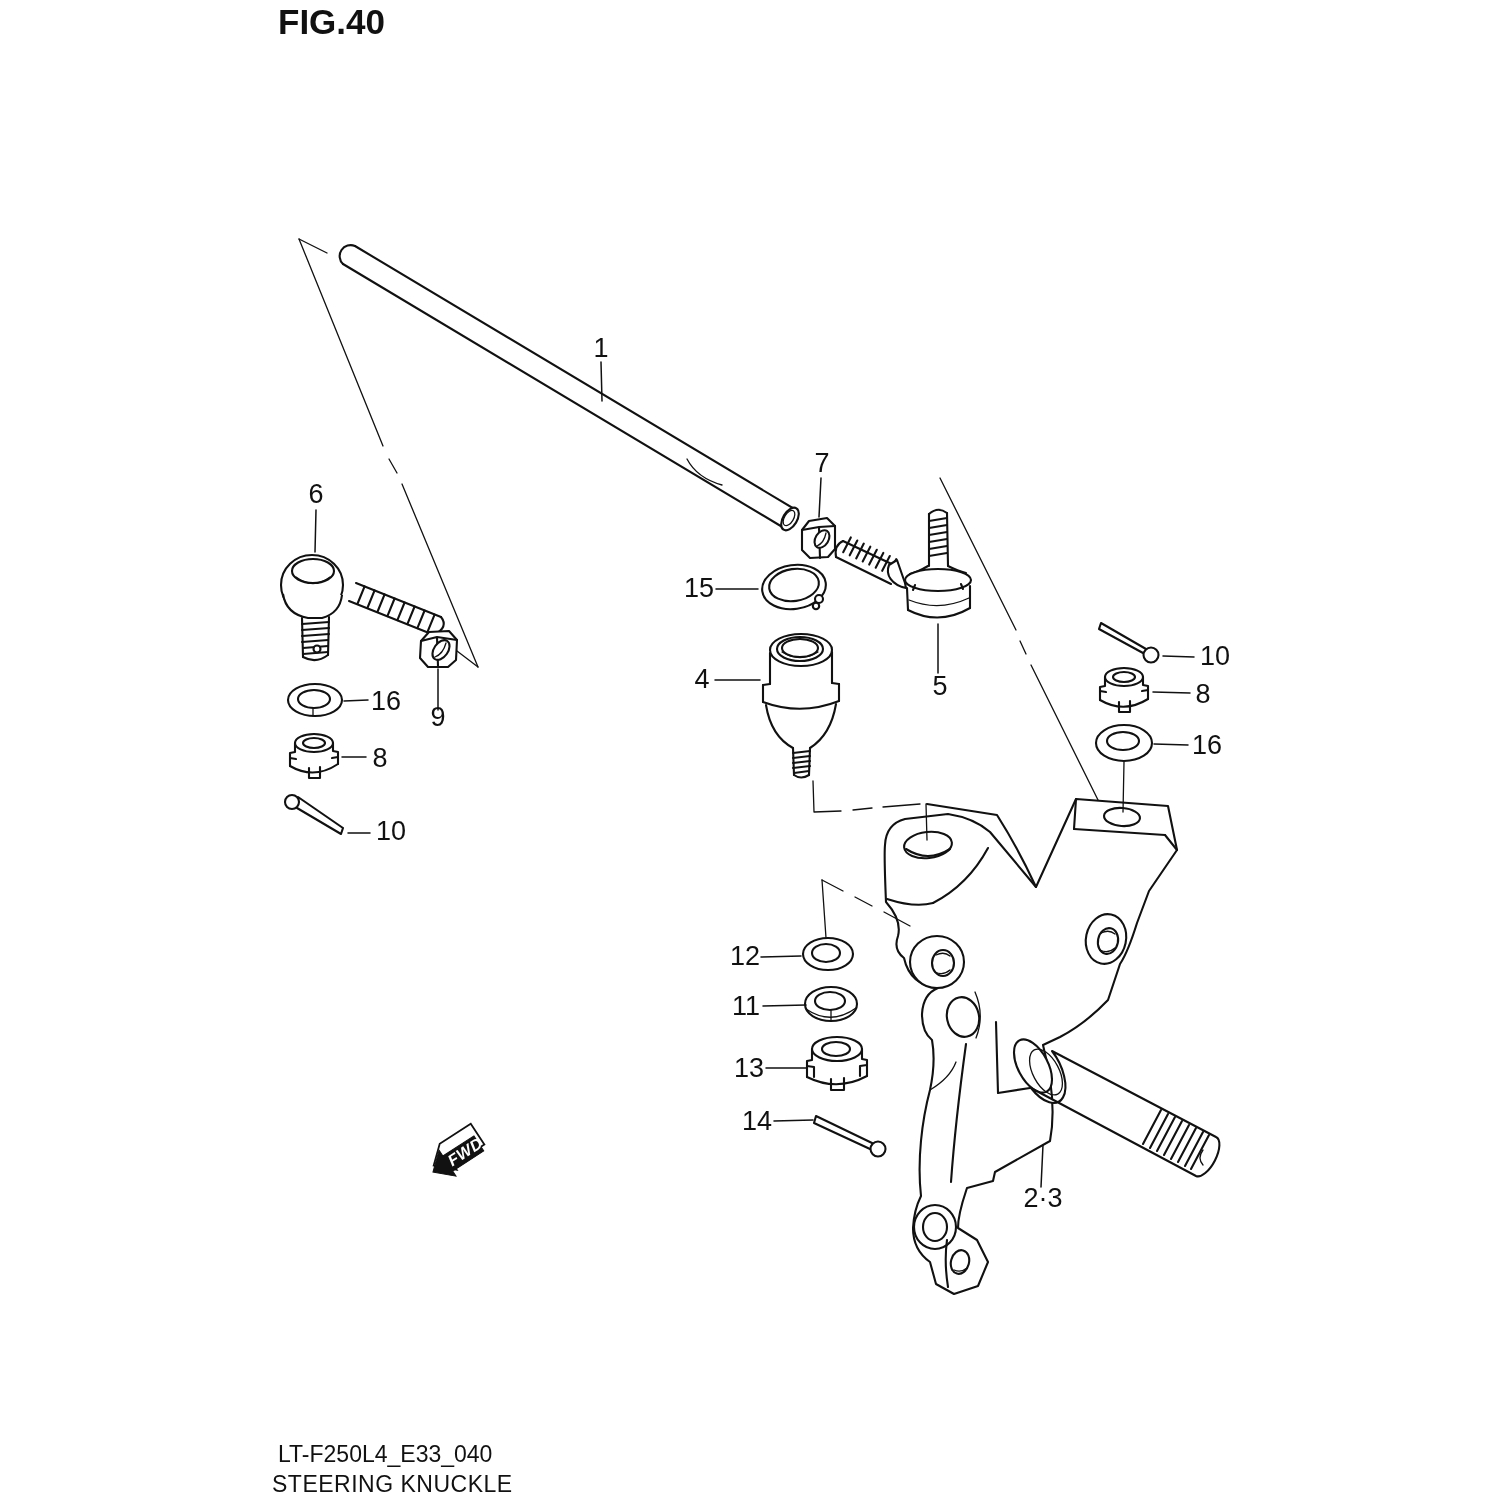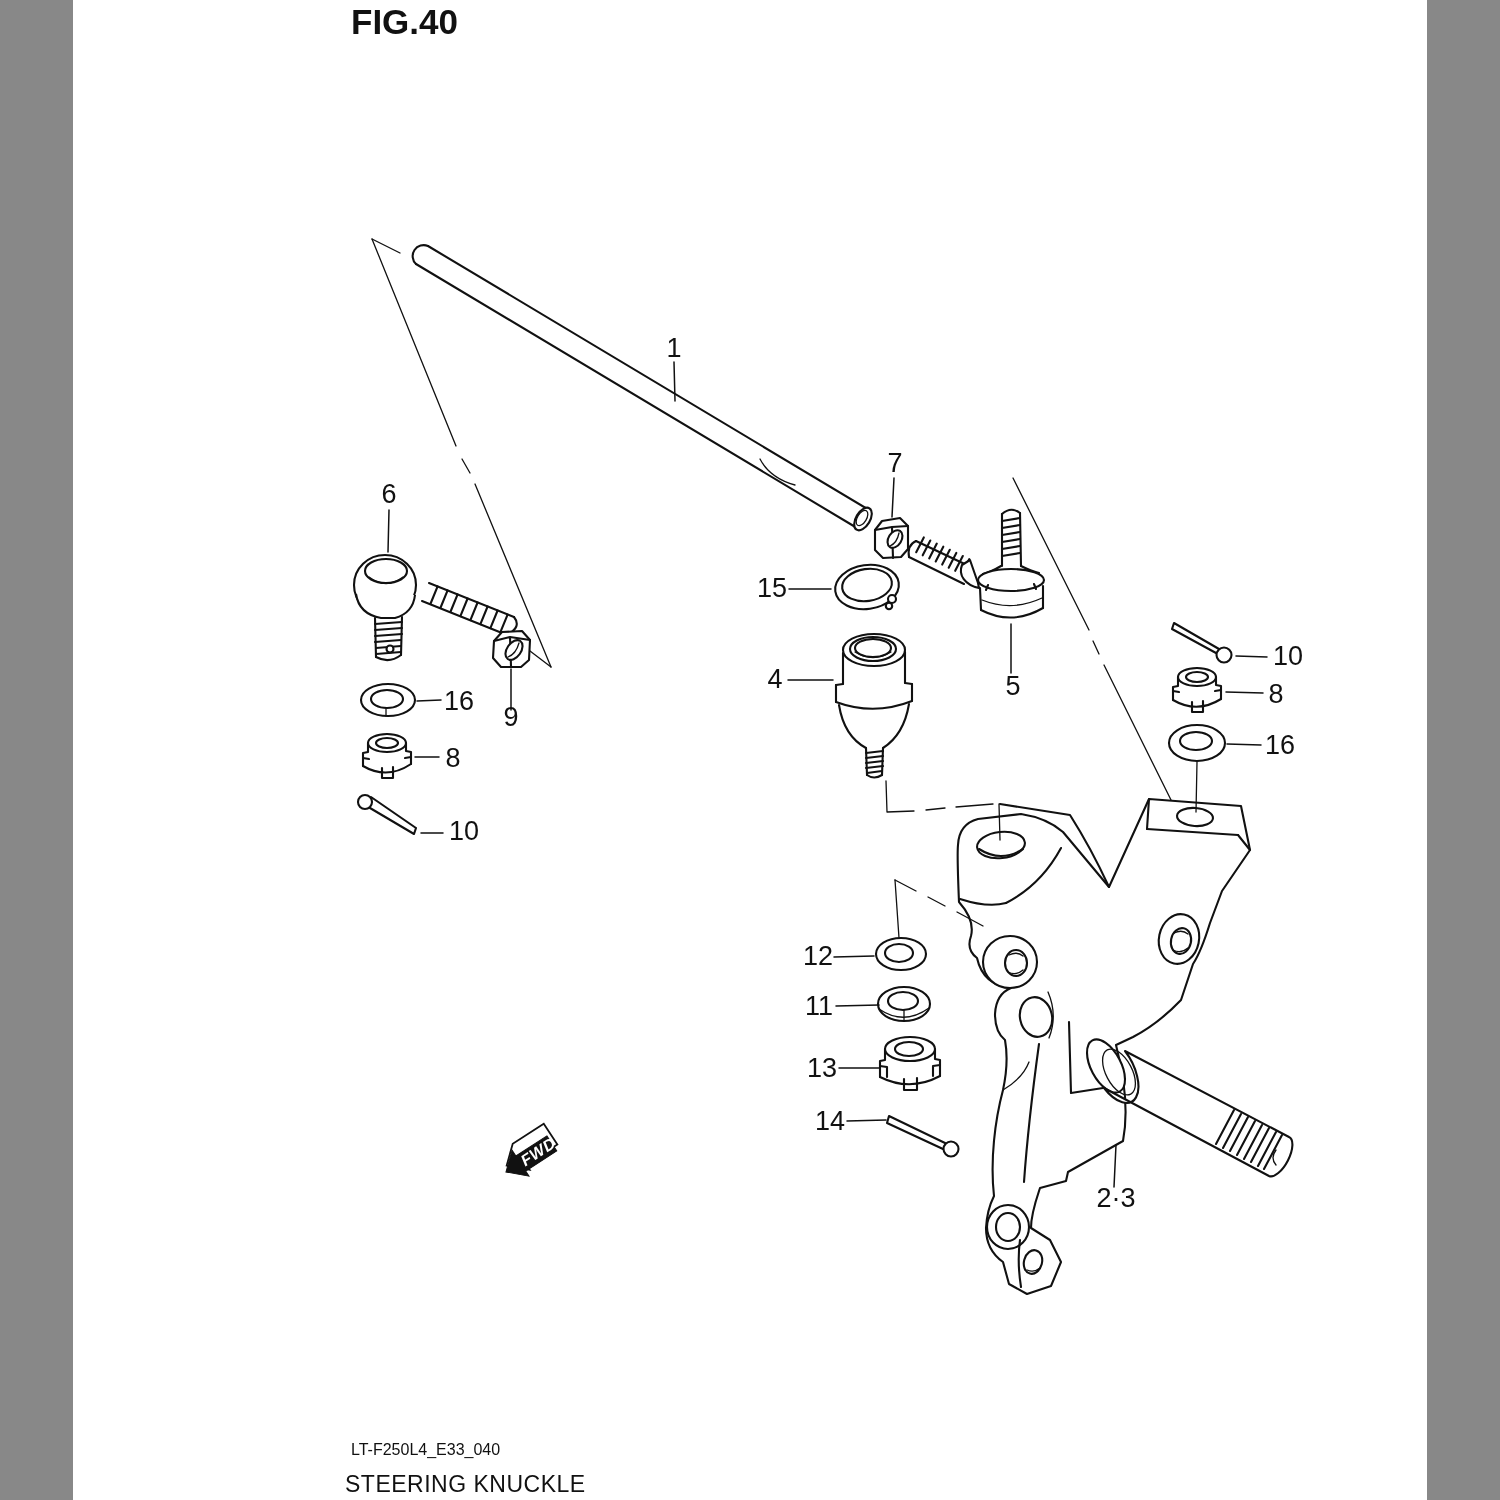--- a/index.html
+++ b/index.html
@@ -1,29 +1,29 @@
 <!DOCTYPE html>
 <html style="--ink: #111111; --bg: #ffffff;"><head>
 <meta charset="utf-8">
 <style>
   :root { --ink:#111111; --bg:#ffffff; }
   * { margin:0; padding:0; box-sizing:border-box; }
   body { background:#888; font-family:"Liberation Sans","DejaVu Sans",sans-serif; }
   .page {
-    position:relative; width:1354px; height:1500px;
+    position:relative; width:1500px; height:1500px;
     background:var(--bg); overflow:hidden; margin:0 auto;
   }
   .fig-title {
     position:absolute; left:278px; top:2px;
     font-family:"Liberation Sans","DejaVu Sans",sans-serif;
     font-weight:bold; font-size:35px; color:var(--ink); letter-spacing:0px;
   }
   .fig-code {
     position:absolute; left:278px; top:1441px;
-    font-size:16px; color:var(--ink);
+    font-size:23px; color:var(--ink);
   }
   .fig-caption {
     position:absolute; left:272px; top:1471px;
     font-size:23px; color:var(--ink); letter-spacing:0.5px;
   }
   svg.diagram { position:absolute; left:0; top:0; }
   svg.diagram * { vector-effect:none; }
   .ln   { stroke:var(--ink); stroke-width:2.1; fill:none; stroke-linecap:round; stroke-linejoin:round; }
   .lnf  { stroke:var(--ink); stroke-width:2.1; fill:#ffffff; stroke-linejoin:round; }
   .thin { stroke:var(--ink); stroke-width:1.3; fill:none; stroke-linecap:round; }

